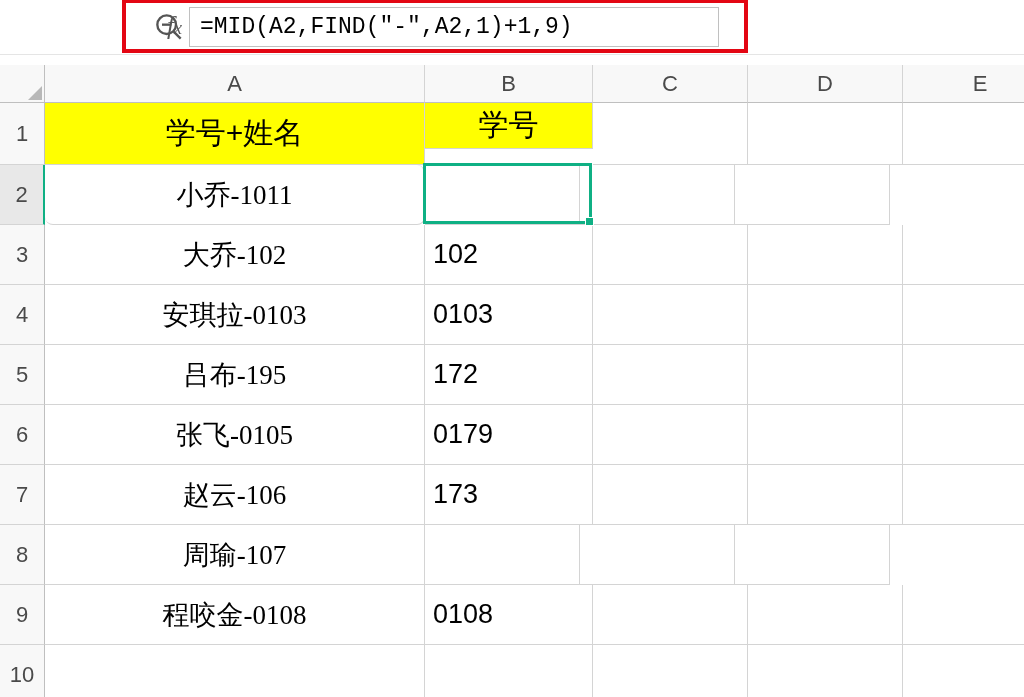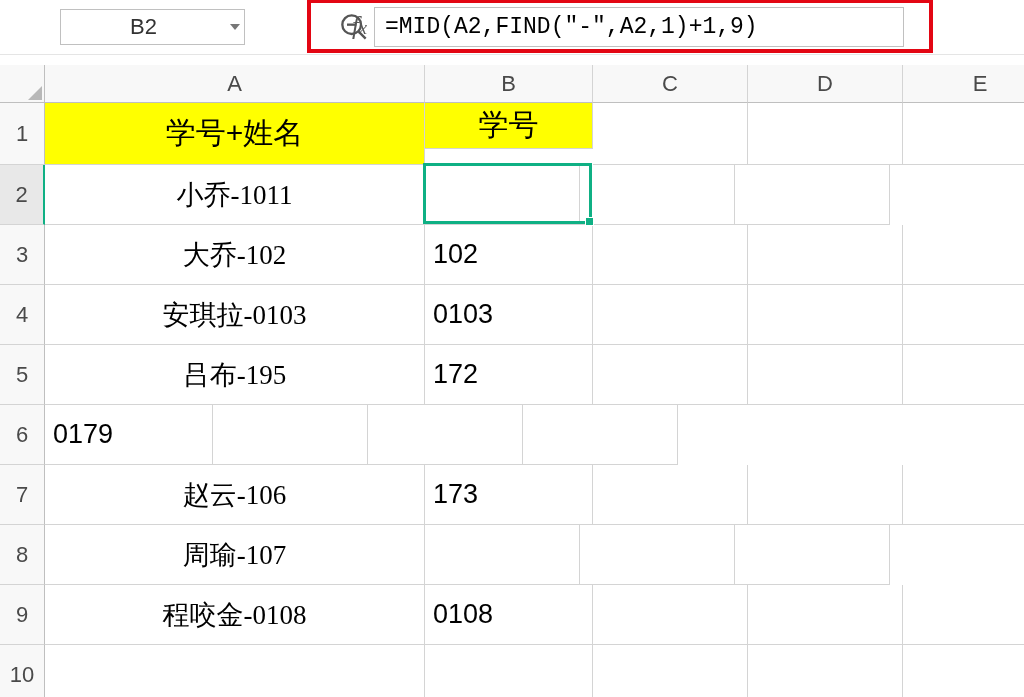--- a/index.html
+++ b/index.html
@@ -146,28 +146,20 @@
     .active-cell .handle {
       position:absolute; right:-5px; bottom:-5px;
       width:9px; height:9px; background:#0fb084;
       border:1px solid #fff;
     }
   </style>
 </head>
 <body>
 
 <div class="topbar">
-  <div class="namebox">
-    <span class="nb-text">B2</span>
-    <span class="nb-drop">
-      <svg viewBox="0 0 10 6">
-          <path d="M0 0 L5 6 L10 0 Z" fill="#777"></path>
-        </svg>
-    </span>
-  </div>
   <span class="zoom-icon">
     <svg viewBox="0 0 24 24" fill="none" stroke="#555" stroke-width="2">
       <circle cx="10" cy="10" r="8"></circle>
       <line x1="16" y1="16" x2="22" y2="22"></line>
       <line x1="6" y1="10" x2="14" y2="10"></line>
     </svg>
   </span>
   <div class="formula-wrap">
     <span class="fx-icon" style="position:absolute;left:-40px;top:7px;">f<span class="fx-x">x</span></span>
     <div class="formula-input">
@@ -204,21 +196,21 @@
   </div>
 <div class="grid" id="grid">
     <div class="row">
       <div class="cell hdr" style="width: 380px; height: 62px;">学号+姓名</div>
       <div class="cell hdr" style="width: 168px; height: 46px;">学号</div>
       <div class="cell" style="width: 155px; height: 62px;"></div>
       <div class="cell" style="width: 155px; height: 62px;"></div>
       <div class="cell" style="width: 155px; height: 62px;"></div>
     </div>
     <div class="row">
-      <div class="cell dataA" style="width: 380px; height: 60px;">小乔-1011</div>
+      <div class="cell dataA" style="width: 380px; height: 60px; border-radius: 8px;">小乔-1011</div>
       <div class="cell" style="width: 155px; height: 60px;"></div>
       <div class="cell" style="width: 155px; height: 60px;"></div>
       <div class="cell" style="width: 155px; height: 60px;"></div>
     </div>
     <div class="row">
       <div class="cell dataA" style="width: 380px; height: 60px;">大乔-102</div>
       <div class="cell dataB" style="width: 168px; height: 60px;">102</div>
       <div class="cell" style="width: 155px; height: 60px;"></div>
       <div class="cell" style="width: 155px; height: 60px;"></div>
       <div class="cell" style="width: 155px; height: 60px;"></div>
@@ -231,20 +223,21 @@
       <div class="cell" style="width: 155px; height: 60px;"></div>
     </div>
     <div class="row">
       <div class="cell dataA" style="width: 380px; height: 60px;">吕布-195</div>
       <div class="cell dataB" style="width: 168px; height: 60px;">172</div>
       <div class="cell" style="width: 155px; height: 60px;"></div>
       <div class="cell" style="width: 155px; height: 60px;"></div>
       <div class="cell" style="width: 155px; height: 60px;"></div>
     </div>
     <div class="row">
+      <div class="cell dataA" style="width: 380px; height: 60px;">张飞-0105</div>
       <div class="cell dataB" style="width: 168px; height: 60px;">0179</div>
       <div class="cell" style="width: 155px; height: 60px;"></div>
       <div class="cell" style="width: 155px; height: 60px;"></div>
       <div class="cell" style="width: 155px; height: 60px;"></div>
     </div>
     <div class="row">
       <div class="cell dataA" style="width: 380px; height: 60px;">赵云-106</div>
       <div class="cell dataB" style="width: 168px; height: 60px;">173</div>
       <div class="cell" style="width: 155px; height: 60px;"></div>
       <div class="cell" style="width: 155px; height: 60px;"></div>

